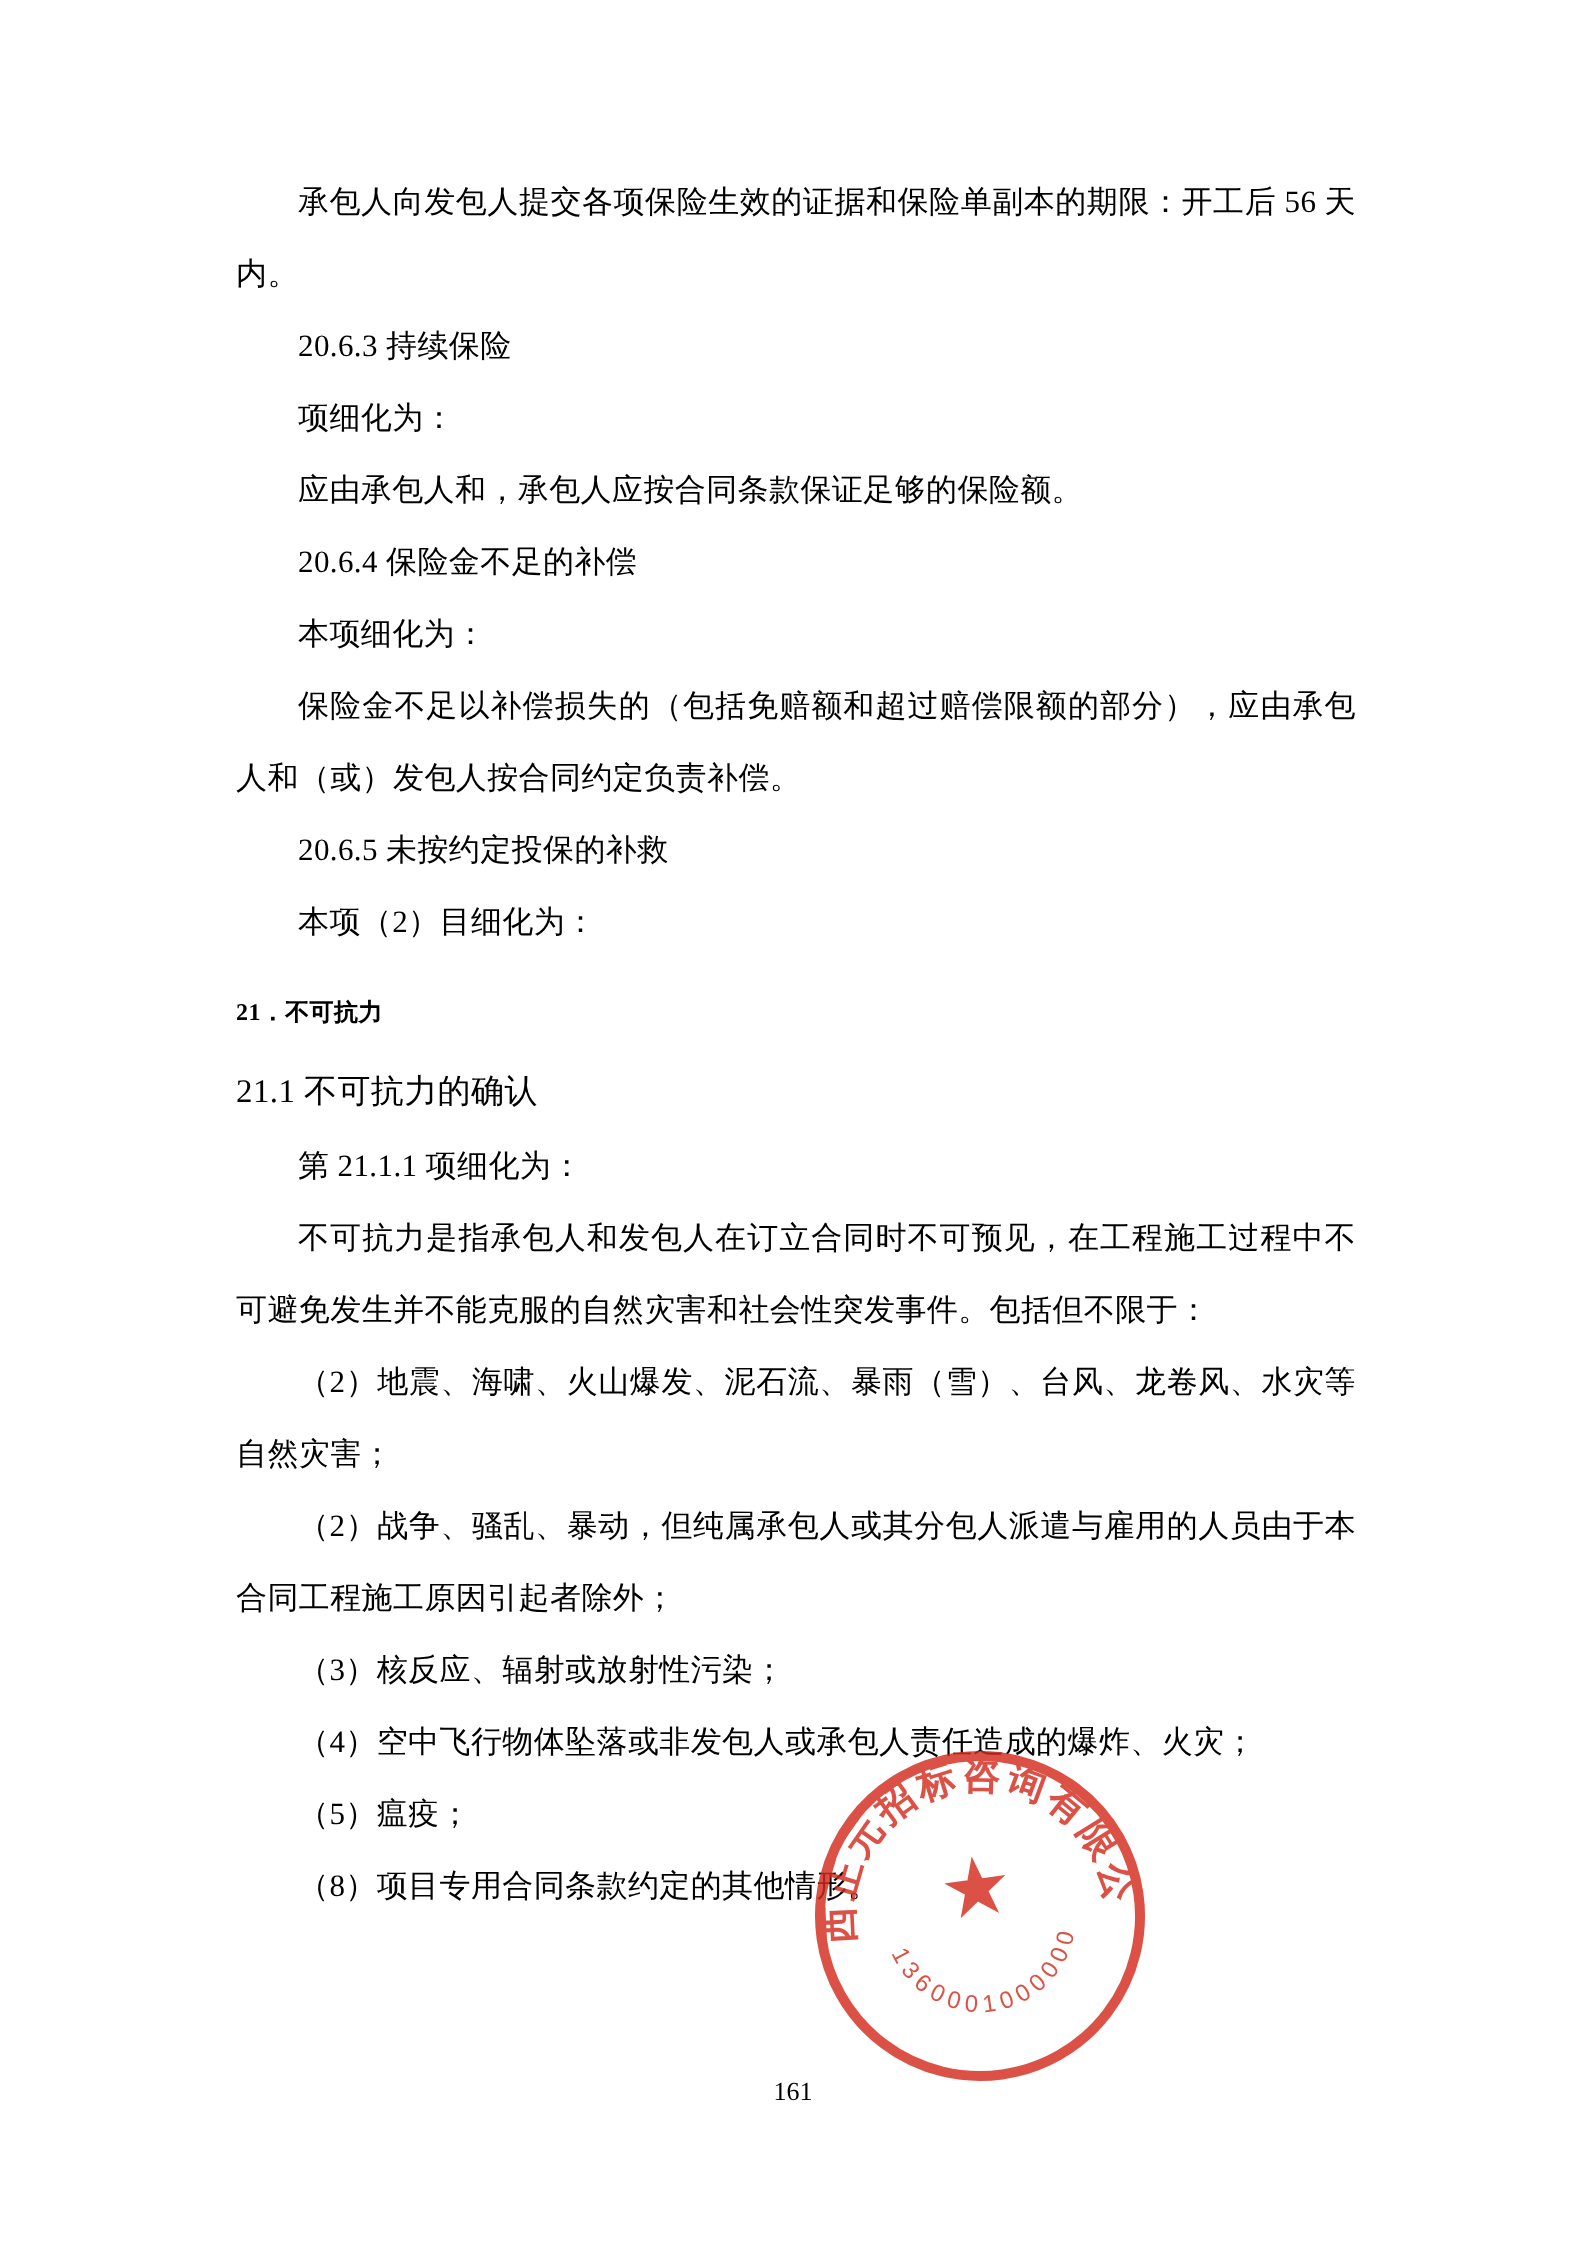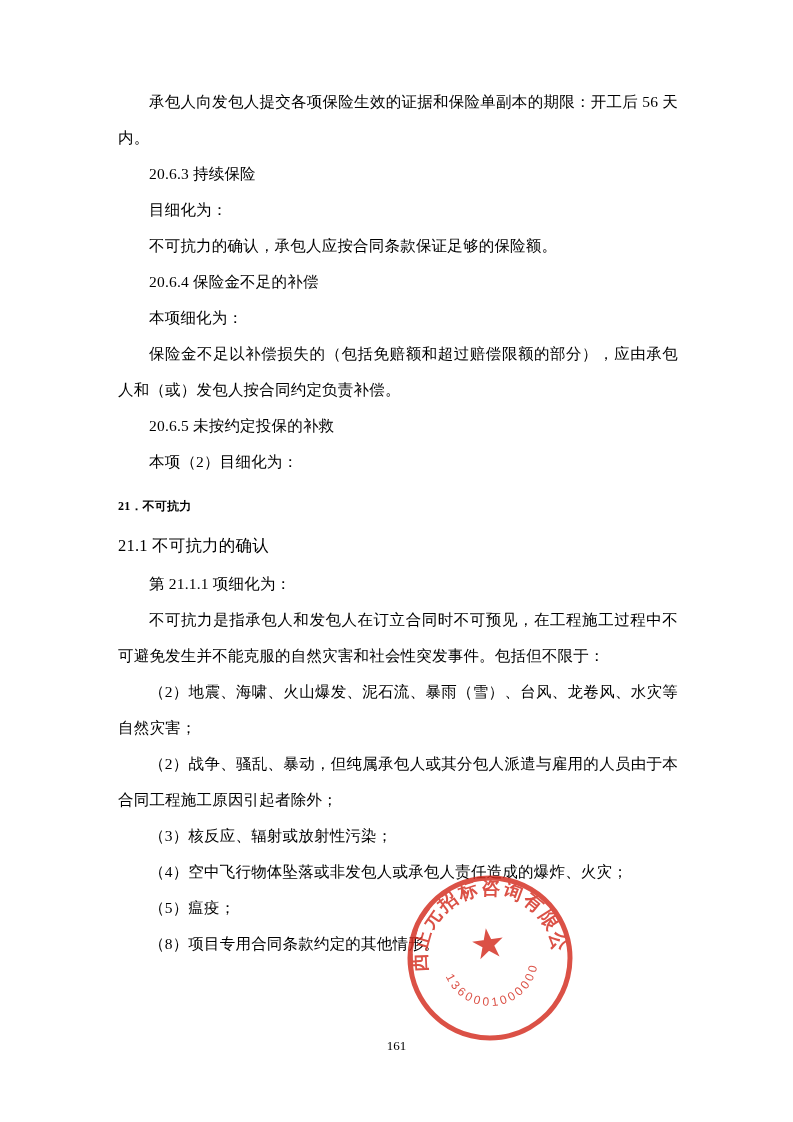--- a/index.html
+++ b/index.html
@@ -68,22 +68,22 @@
 </style>
 </head>
 <body>
 
 <div class="page">
 
   <div class="content">
 
     <p class="indent">承包人向发包人提交各项保险生效的证据和保险单副本的期限：开工后 56 天内。</p>
     <p class="indent">20.6.3 持续保险</p>
-    <p class="indent">目细化为：</p>
-    <p class="indent">不可抗力的确认，承包人应按合同条款保证足够的保险额。</p>
+    <p class="indent">项细化为：</p>
+    <p class="indent">应由承包人和，承包人应按合同条款保证足够的保险额。</p>
     <p class="indent">20.6.4 保险金不足的补偿</p>
     <p class="indent">本项细化为：</p>
     <p class="indent">保险金不足以补偿损失的（包括免赔额和超过赔偿限额的部分），应由承包人和（或）发包人按合同约定负责补偿。</p>
     <p class="indent">20.6.5 未按约定投保的补救</p>
     <p class="indent">本项（2）目细化为：</p>
 
     <p class="heading1">21．不可抗力</p>
     <p class="heading2">21.1 不可抗力的确认</p>
 
     <p class="indent">第 21.1.1 项细化为：</p>

